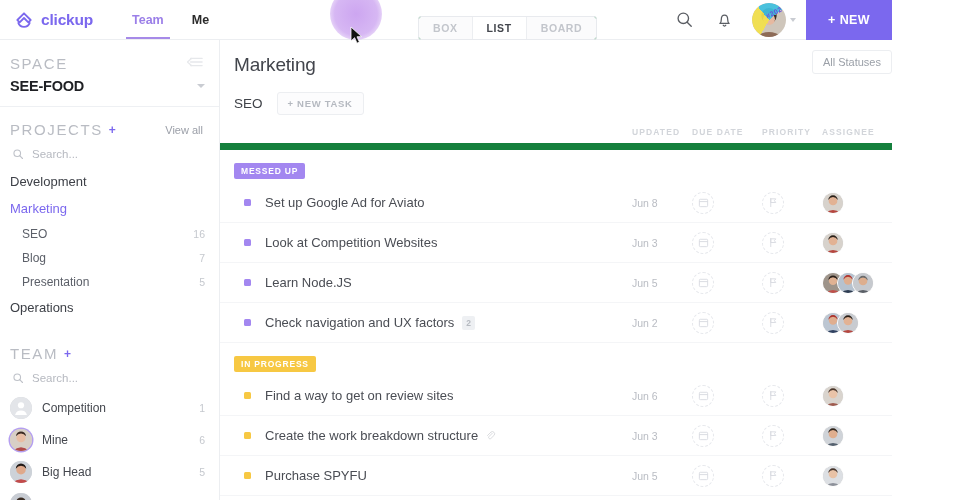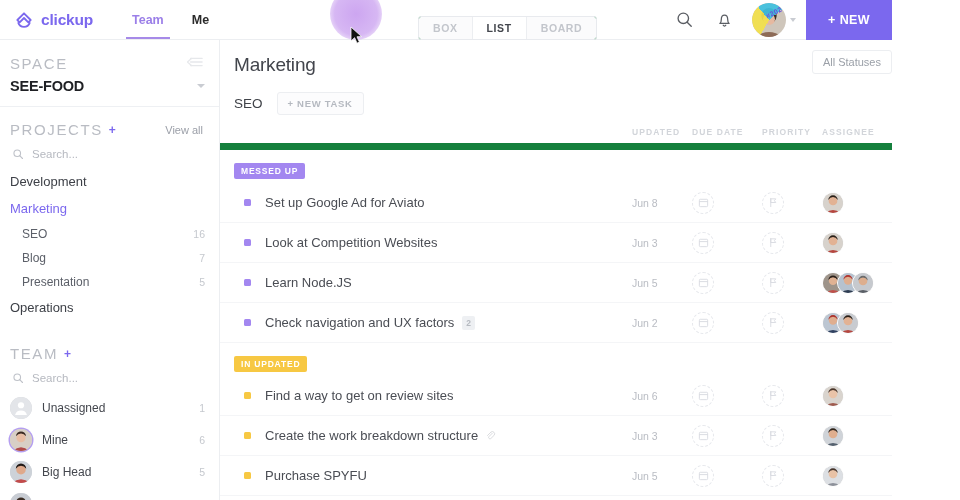--- a/index.html
+++ b/index.html
@@ -370,21 +370,21 @@
       </div>
 
       <div class="member-row">
         <span class="m-av">
           <svg viewBox="0 0 24 24" width="22" height="22">
             <circle cx="12" cy="12" r="12" fill="#e3e5e9"></circle>
             <circle cx="12" cy="9" r="3.4" fill="#fff"></circle>
             <path d="M5.5 19.5 a6.8 6.8 0 0 1 13 0 z" fill="#fff"></path>
           </svg>
         </span>
-        <span class="m-name">Unassigned</span>
+        <span class="m-name">Competition</span>
         <span class="count">1</span>
       </div>
 
       <div class="member-row">
         <span class="m-av ring">
           <svg viewBox="0 0 24 24" width="22" height="22">
             <rect width="24" height="24" fill="#d8cfc6"></rect>
             <path d="M3 24 q9-8 18 0 z" fill="#b04a4a"></path>
             <circle cx="12" cy="9.5" r="5" fill="#e8bda4"></circle>
             <path d="M6.6 8 a5.4 5.4 0 0 1 10.8 0 q-2-3-5.4-3 t-5.4 3z" fill="#3b2a22"></path>
@@ -594,21 +594,21 @@
               <rect width="24" height="24" fill="#c8cbd0"></rect>
                 <circle cx="12" cy="9.5" r="5.2" fill="#e2b294"></circle>
               <path d="M6.3 8.5 a5.7 5.7 0 0 1 11.4 0 q-2.2-3.6-5.7-3.6 t-5.7 3.6z" fill="#2b2018"></path>
               <path d="M3 24 q9-7 18 0 z" fill="#b6463f"></path>
             </svg>
           </span>
         </span>
       </div>
 
       <div class="group-badge-row">
-        <span class="group-badge" id="badge-1" style="background: rgb(247, 200, 67);">IN UPDATED</span>
+        <span class="group-badge" id="badge-1" style="background: rgb(247, 200, 67);">IN PROGRESS</span>
       </div>
 
       <div class="task-row">
         <span class="dot" id="dot-1-0" style="background: rgb(247, 200, 67);"></span>
         <span class="task-name">Find a way to get on review sites</span>
         <span class="spacer"></span>
         <span class="cell c-updated">Jun 6</span>
         <span class="cell c-due">
           <span class="circ-icon">
             <svg width="11" height="11" viewBox="0 0 24 24">

